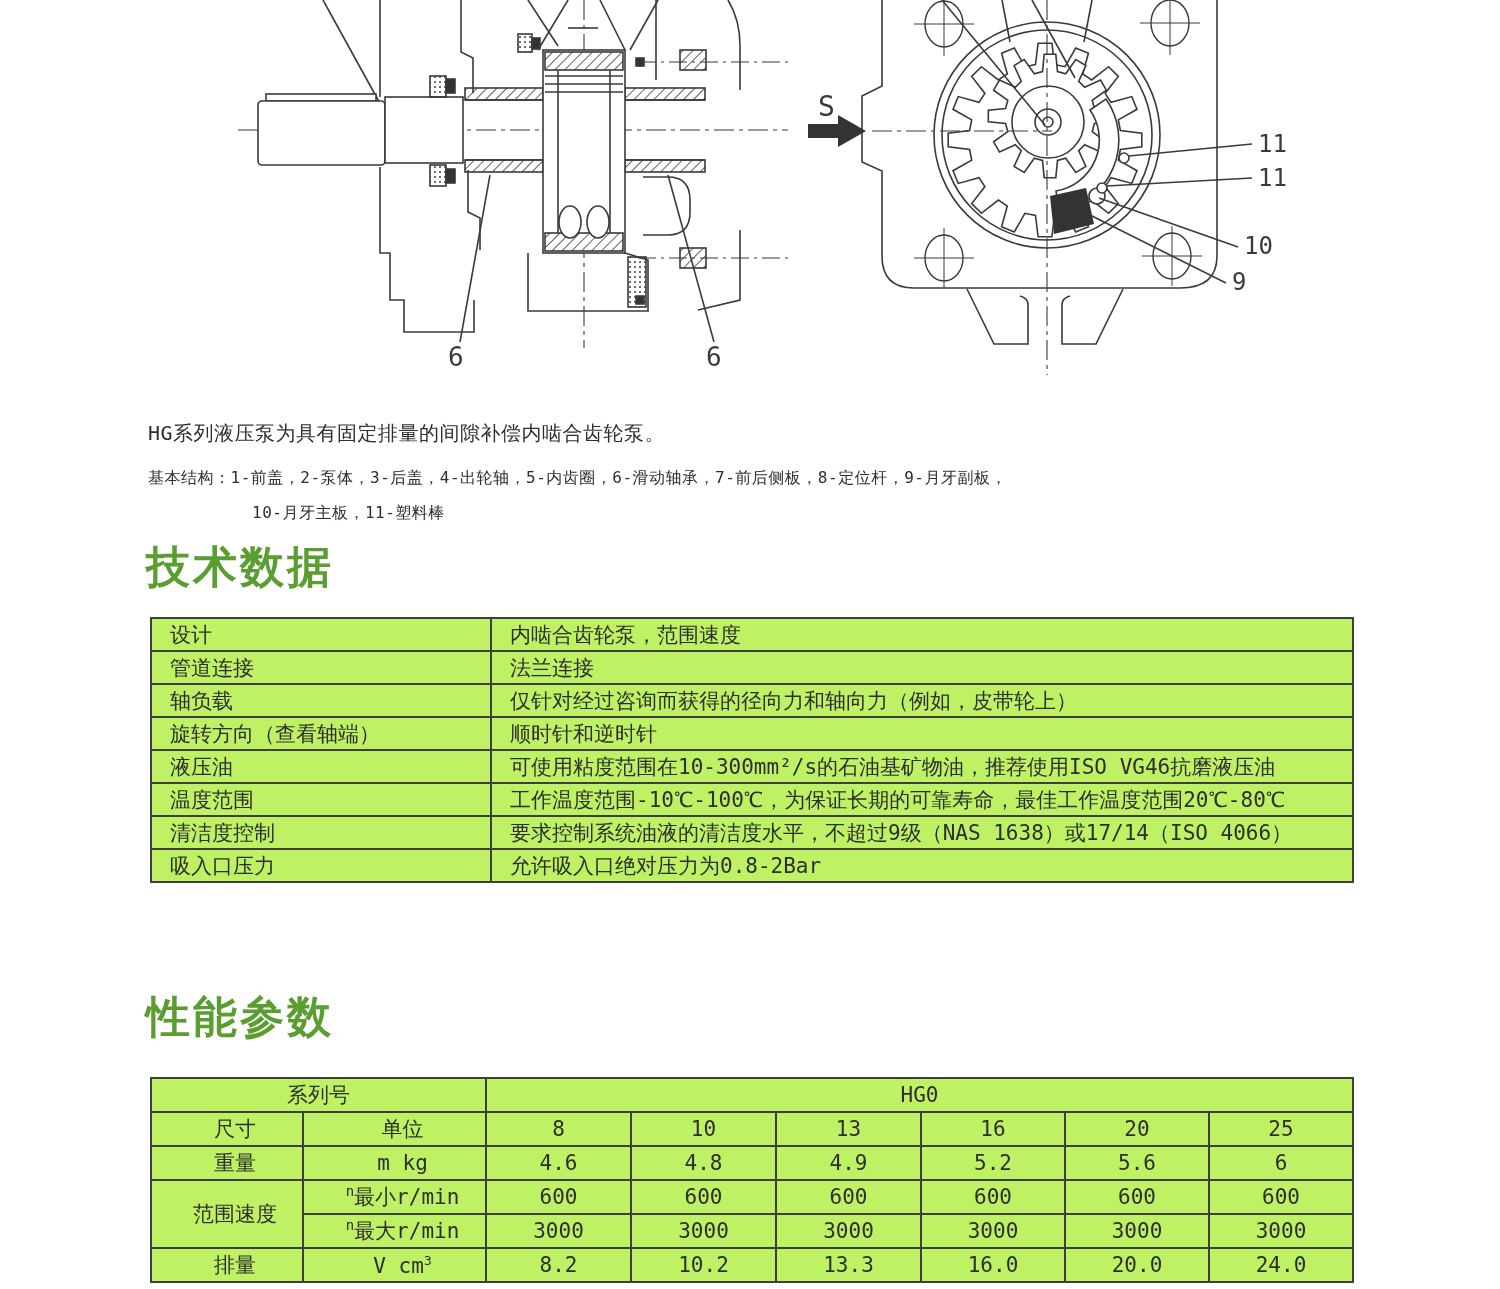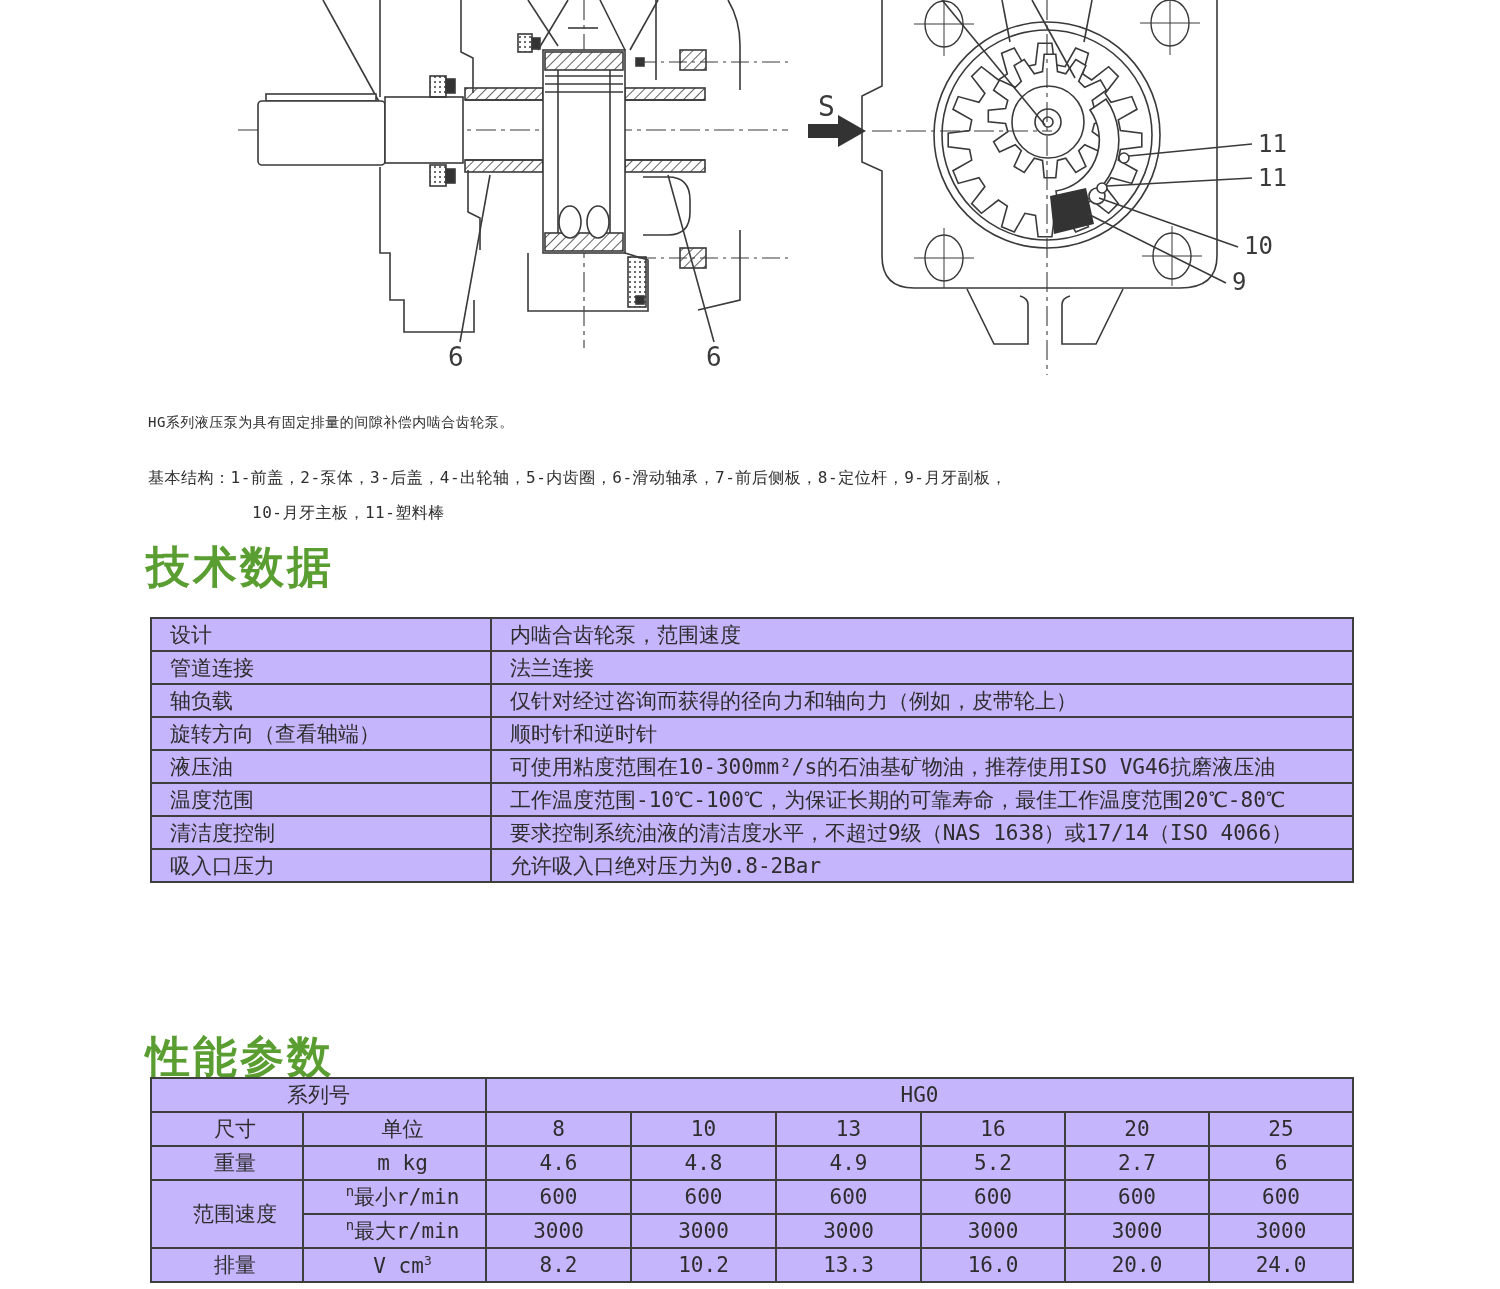--- a/index.html
+++ b/index.html
@@ -2,28 +2,28 @@
 <html><head>
 <meta charset="utf-8">
 <style>
   html,body{margin:0;padding:0;background:#fff;}
   .page{position:relative;width:1500px;height:1289px;background:#ffffff;overflow:hidden;
         font-family:"DejaVu Sans Mono","Liberation Mono",monospace;color:#2e2e2e;}
   svg text{font-family:"DejaVu Sans Mono","Liberation Mono",monospace;}
   .drawing{position:absolute;top:0;}
   .drawing.left{left:228px;width:570px;height:372px;}
   .drawing.right{left:792px;width:512px;height:380px;}
-  .intro{position:absolute;left:148px;top:400px;font-size:14px;letter-spacing:.5px;}
+  .intro{position:absolute;left:148px;top:400px;font-size:20px;letter-spacing:.5px;}
   .structure{position:absolute;left:148px;top:460px;font-size:16px;line-height:35px;letter-spacing:.5px;}
   .structure .s2{margin-left:104px;}
   h2.green{position:absolute;margin:0;font-size:44px;font-weight:bold;color:#5a9e32;letter-spacing:3px;text-align:right;}
   #tech-title{left:146px;top:538px;}
-  #perf-title{left:146px;top:1028px;font-family:Liberation Serif, serif;}
+  #perf-title{left:146px;top:988px;font-family:Liberation Serif, serif;}
   table{position:absolute;left:150px;width:1202px;border-collapse:collapse;table-layout:fixed;
-        font-size:21px;color:#2e2e2e;background:#c4b5fd;}
+        font-size:21px;color:#2e2e2e;background:#bef264;}
   #tech-table{top:617px;}
   #tech-table td{border:2px solid #3e3e3e;height:31px;padding:0 6px 0 18px;white-space:nowrap;overflow:hidden;}
   #perf-table{top:1077px;}
   #perf-table td{border:2px solid #3e3e3e;height:32px;text-align:center;padding:0;white-space:nowrap;overflow:hidden;}
   #perf-table td.lbl{text-align:center;padding-left:16px;}
   sup{font-size:13px;}
   .supn{font-size:14px;vertical-align:super;}
 </style>
 </head>
 <body>
@@ -266,21 +266,21 @@
         <td>20</td>
         <td>25</td>
       </tr>
       <tr>
         <td class="lbl">重量</td>
         <td class="lbl">m kg</td>
         <td>4.6</td>
         <td>4.8</td>
         <td>4.9</td>
         <td>5.2</td>
-        <td>2.7</td>
+        <td>5.6</td>
         <td>6</td>
       </tr>
       <tr>
         <td class="lbl" rowspan="2">范围速度</td>
         <td class="lbl"><span class="supn">n</span><span>最小r/min</span></td>
         <td>600</td>
         <td>600</td>
         <td>600</td>
         <td>600</td>
         <td>600</td>

